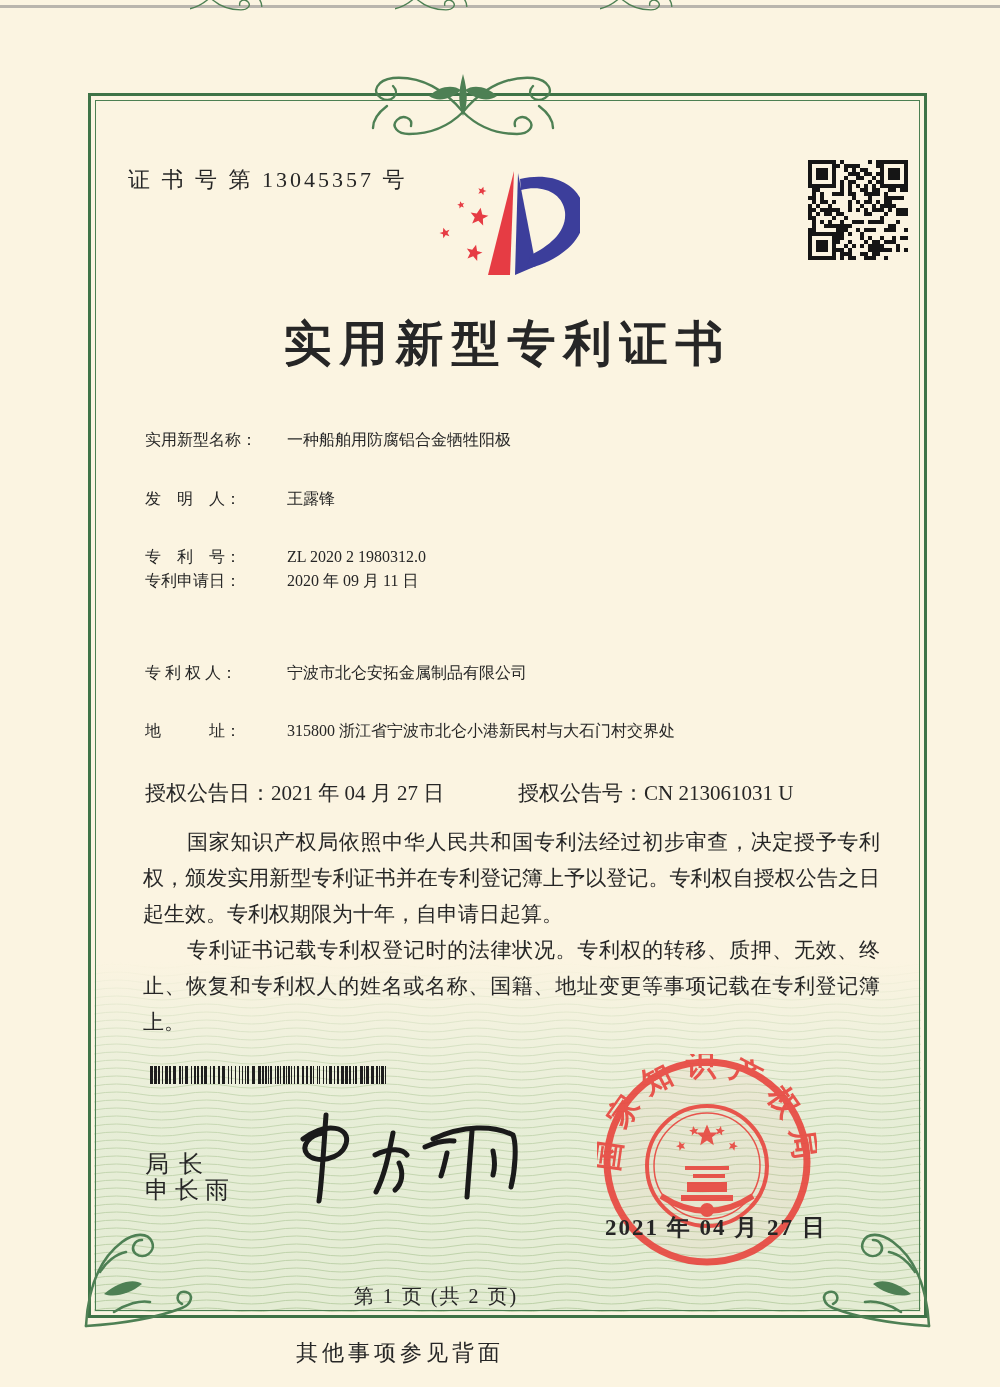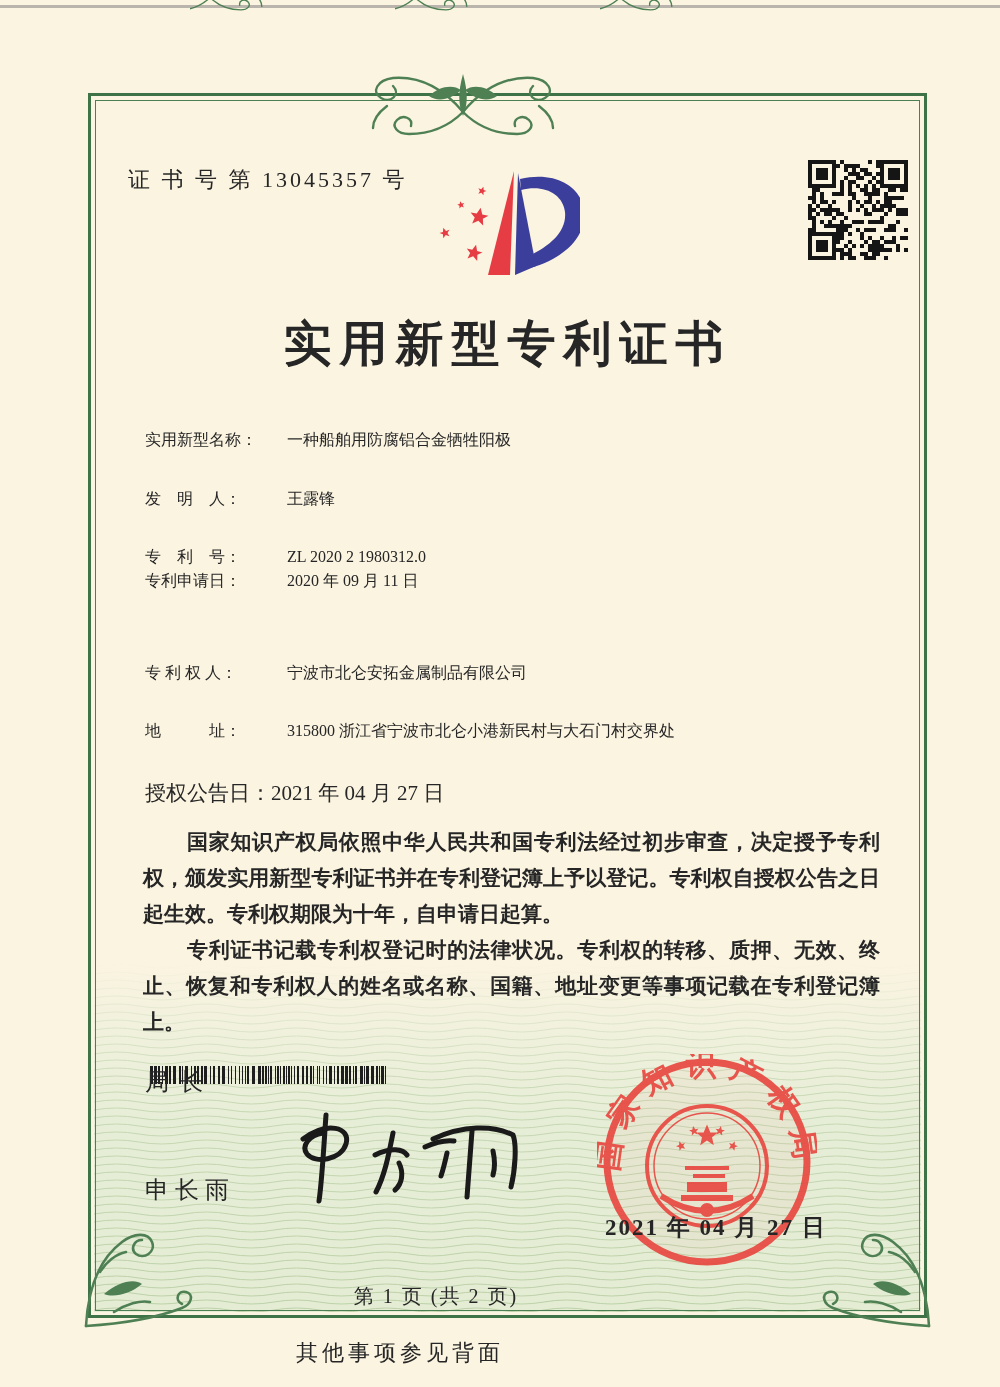--- a/index.html
+++ b/index.html
@@ -21,22 +21,22 @@
   .green-zone svg{position:absolute;inset:0;width:100%;height:100%;}
   
   .cert-no{left:128px;top:165px;font-size:22px;letter-spacing:3px;z-index:3;}
   .title{left:88px;top:312px;width:839px;text-align:center;font-size:48px;font-weight:700;letter-spacing:8px;z-index:3;}
   .frow{left:145px;z-index:3;font-size:16px;white-space:nowrap;}
   .flabel{display:inline-block;min-width:142px;white-space:pre;}
   .grant{left:145px;top:779px;width:740px;z-index:3;font-size:21px;}
   .grant .g2{position:absolute;left:373px;top:0;white-space:nowrap;}
   .grant .g1{white-space:nowrap;}
   .paras{left:143px;top:824px;width:737px;z-index:3;font-size:21px;line-height:36px;text-align:justify;}
-  .paras p{margin:0;text-indent:2.1em;font-weight:bold;}
-  .director-title{left:145px;top:1066px;font-size:24px;letter-spacing:10px;z-index:3;}
+  .paras p{margin:0;text-indent:2.1em;}
+  .director-title{left:145px;top:1148px;font-size:24px;letter-spacing:10px;z-index:3;}
   .director-name{left:145px;top:1174px;font-size:24px;letter-spacing:6px;z-index:3;}
   .seal-date{left:605px;top:1212px;font-size:23px;letter-spacing:2px;font-weight:600;z-index:4;}
   .page-indicator{left:88px;top:1283px;width:696px;text-align:center;font-size:20px;letter-spacing:2px;z-index:3;}
   .back-note{left:0;top:1338px;width:800px;text-align:center;font-size:22px;letter-spacing:4px;z-index:3;}
   .orn{z-index:2;}
   .gfx{z-index:3;}
 </style>
 </head>
 <body>
 
@@ -453,20 +453,21 @@
   </div>
   <div class="abs frow" style="top:663px">
     <span class="flabel">专 利 权 人：</span><span class="fvalue">宁波市北仑安拓金属制品有限公司</span>
   </div>
   <div class="abs frow" style="top:721px">
     <span class="flabel">地　　　址：</span><span class="fvalue">315800 浙江省宁波市北仑小港新民村与大石门村交界处</span>
   </div>
 
   <div class="abs grant">
     <span class="g1"><span>授权公告日：</span><span>2021 年 04 月 27 日</span></span>
+    <span class="g2"><span>授权公告号：</span><span>CN 213061031 U</span></span>
   </div>
 
   <div class="abs paras">
     <p>国家知识产权局依照中华人民共和国专利法经过初步审查，决定授予专利权，颁发实用新型专利证书并在专利登记簿上予以登记。专利权自授权公告之日起生效。专利权期限为十年，自申请日起算。</p>
     <p>专利证书记载专利权登记时的法律状况。专利权的转移、质押、无效、终止、恢复和专利权人的姓名或名称、国籍、地址变更等事项记载在专利登记簿上。</p>
   </div>
 
   <svg class="abs gfx" id="barsvg" style="left:150px;top:1066px" width="240" height="18" viewBox="0 0 240 18">
       <rect x="0" y="0" width="3" height="18" fill="#1e1e1e"></rect>
       <rect x="4" y="0" width="3" height="18" fill="#1e1e1e"></rect>

